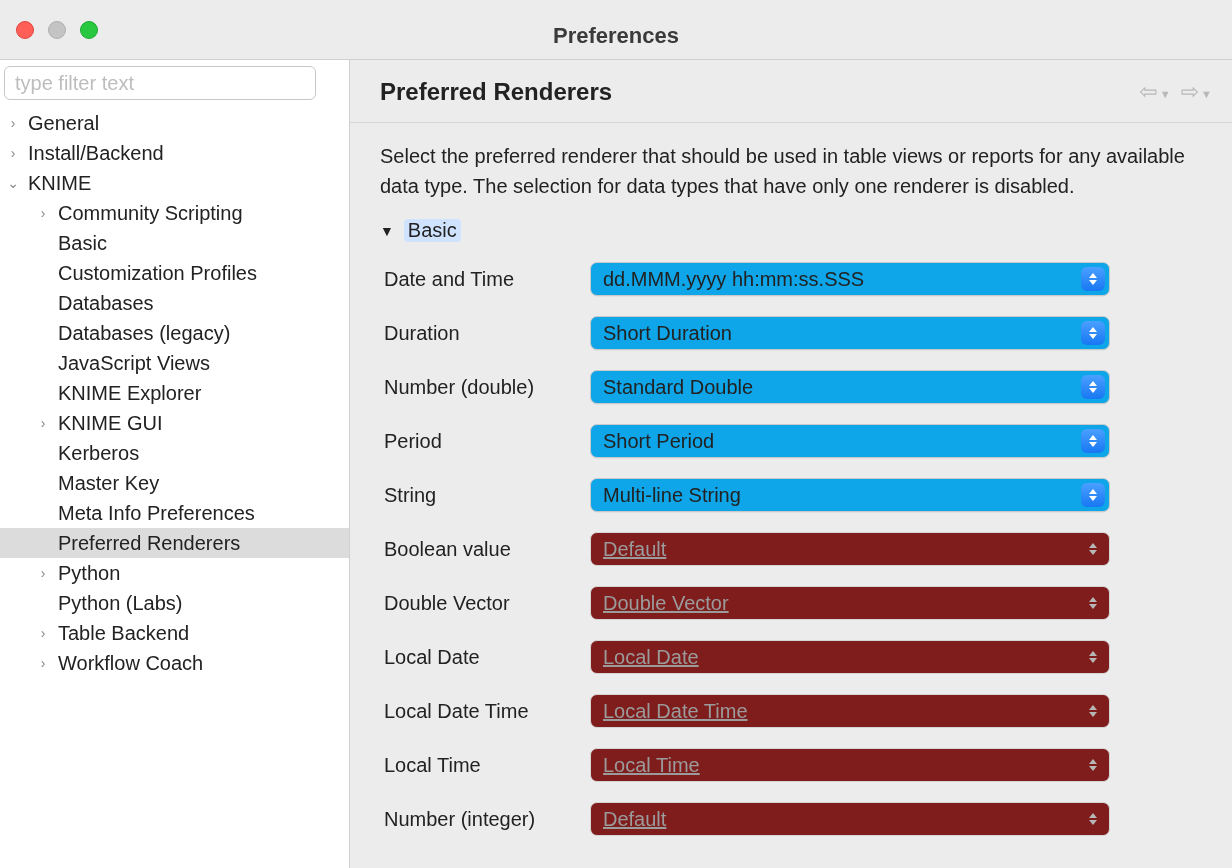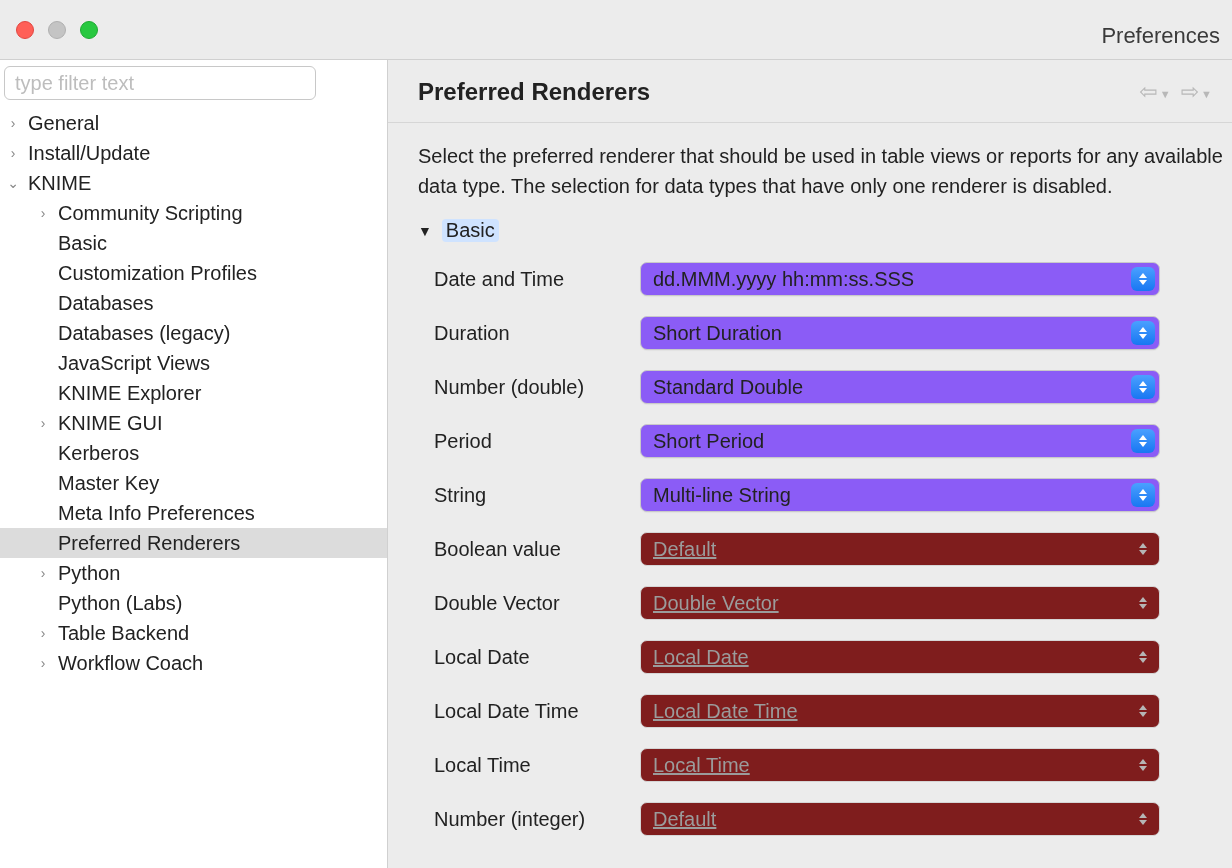--- a/index.html
+++ b/index.html
@@ -38,33 +38,33 @@
   .traffic-light {
     width: 18px;
     height: 18px;
     border-radius: 50%;
   }
   .tl-close { background: #ff5f57; border: 1px solid #e24640; }
   .tl-min   { background: #c4c4c4; border: 1px solid #b0b0b0; }
   .tl-zoom  { background: #28c840; border: 1px solid #1faa33; }
   .title {
     flex: 1;
-    text-align: right;
-    font-weight: 400;
+    text-align: center;
+    font-weight: 700;
     font-size: 22px;
     color: #3a3a3a;
     margin-top: 13px;
   }
   .body {
     flex: 1;
     display: flex;
     min-height: 0;
   }
   .sidebar {
-    width: 388px;
+    width: 350px;
     background: #fff;
     display: flex;
     flex-direction: column;
     border-right: 1px solid #d0d0d0;
   }
   .filter-box {
     padding: 6px 8px 6px 4px;
   }
   .filter-input {
     width: 312px;
@@ -161,42 +161,41 @@
     color: #222;
   }
   .section-label {
     background: #cfe3ff;
     padding: 0 4px;
     border-radius: 4px;
     font-size: 20px;
   }
   .form {
     padding: 4px 24px 0 30px;
-    margin-left: 12px;
   }
   .form-row {
     display: flex;
     align-items: center;
     height: 54px;
   }
   .form-label {
     width: 210px;
     padding-left: 4px;
     font-size: 20px;
     color: #222;
   }
   .select-wrap {
     flex: 1;
     max-width: 520px;
   }
   .select {
     position: relative;
     height: 34px;
     border-radius: 7px;
-    background: #8b5cf6;
+    background: #0ea5e9;
     border: 1px solid #c9c9c9;
     display: flex;
     align-items: center;
     padding: 0 40px 0 12px;
     font-size: 20px;
     color: #222;
     box-shadow: 0 1px 1px rgba(0,0,0,0.04);
   }
   .select.disabled {
     background: #7f1d1d;
@@ -248,21 +247,21 @@
       <div class="filter-box">
         <input class="filter-input" type="text" placeholder="type filter text" style="">
       </div>
       <div class="tree" id="tree">
           <div class="tree-row indent-0">
             <span class="disclosure">›</span>
             <span>General</span>
           </div>
           <div class="tree-row indent-0">
             <span class="disclosure">›</span>
-            <span>Install/Update</span>
+            <span>Install/Backend</span>
           </div>
           <div class="tree-row indent-0">
             <span class="disclosure">⌄</span>
             <span>KNIME</span>
           </div>
           <div class="tree-row indent-1">
             <span class="disclosure">›</span>
             <span>Community Scripting</span>
           </div>
           <div class="tree-row indent-1">

